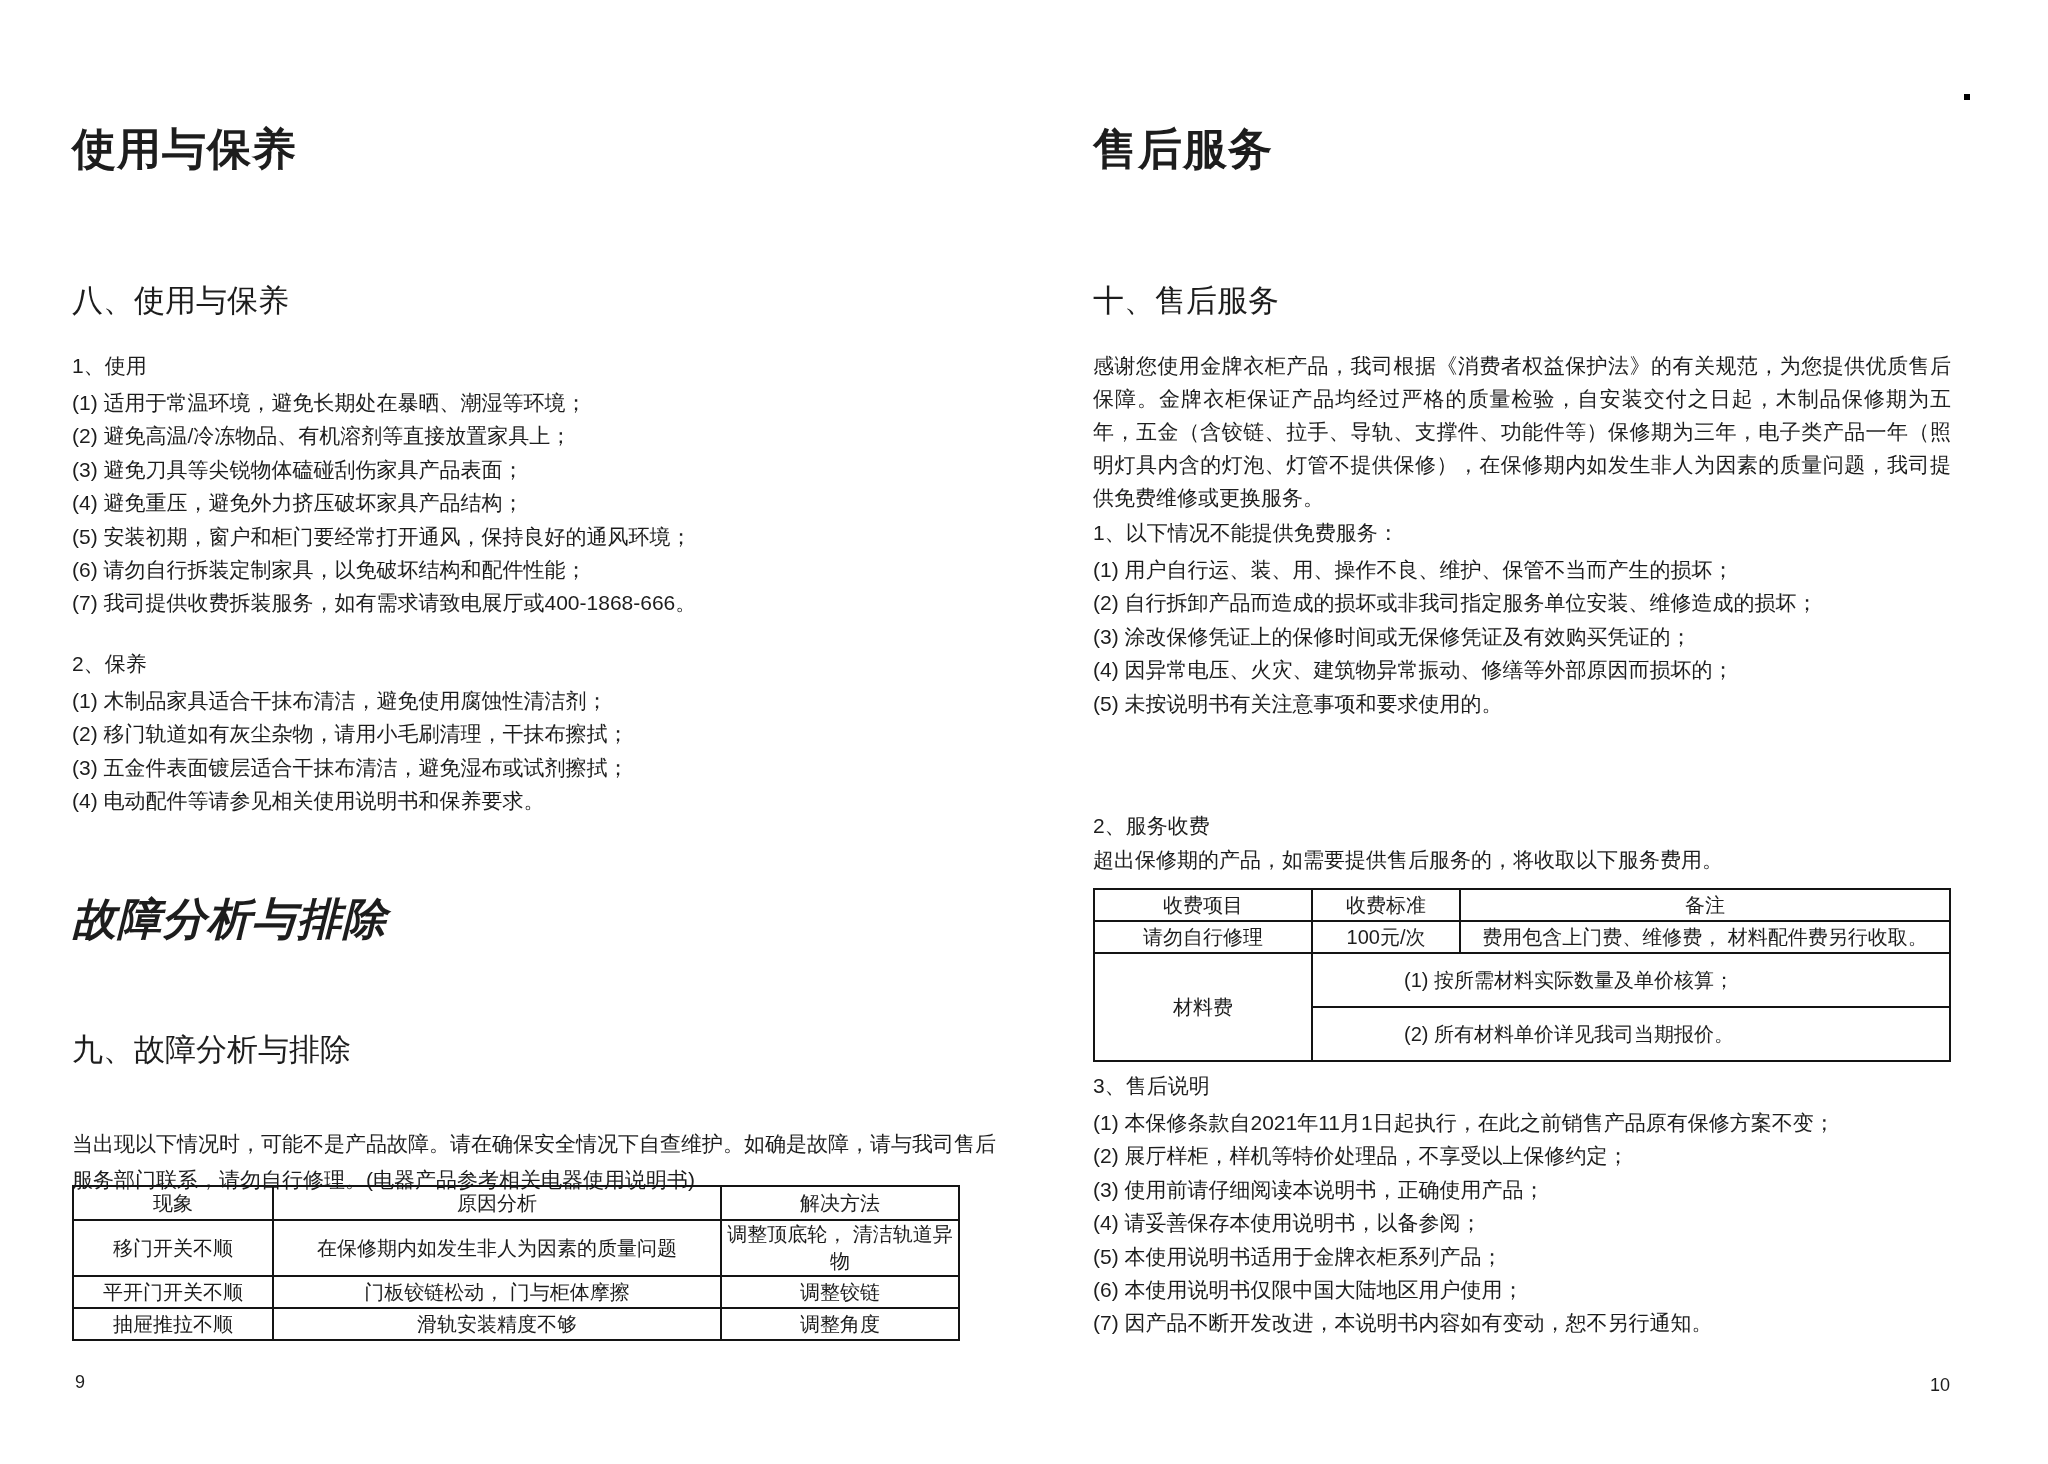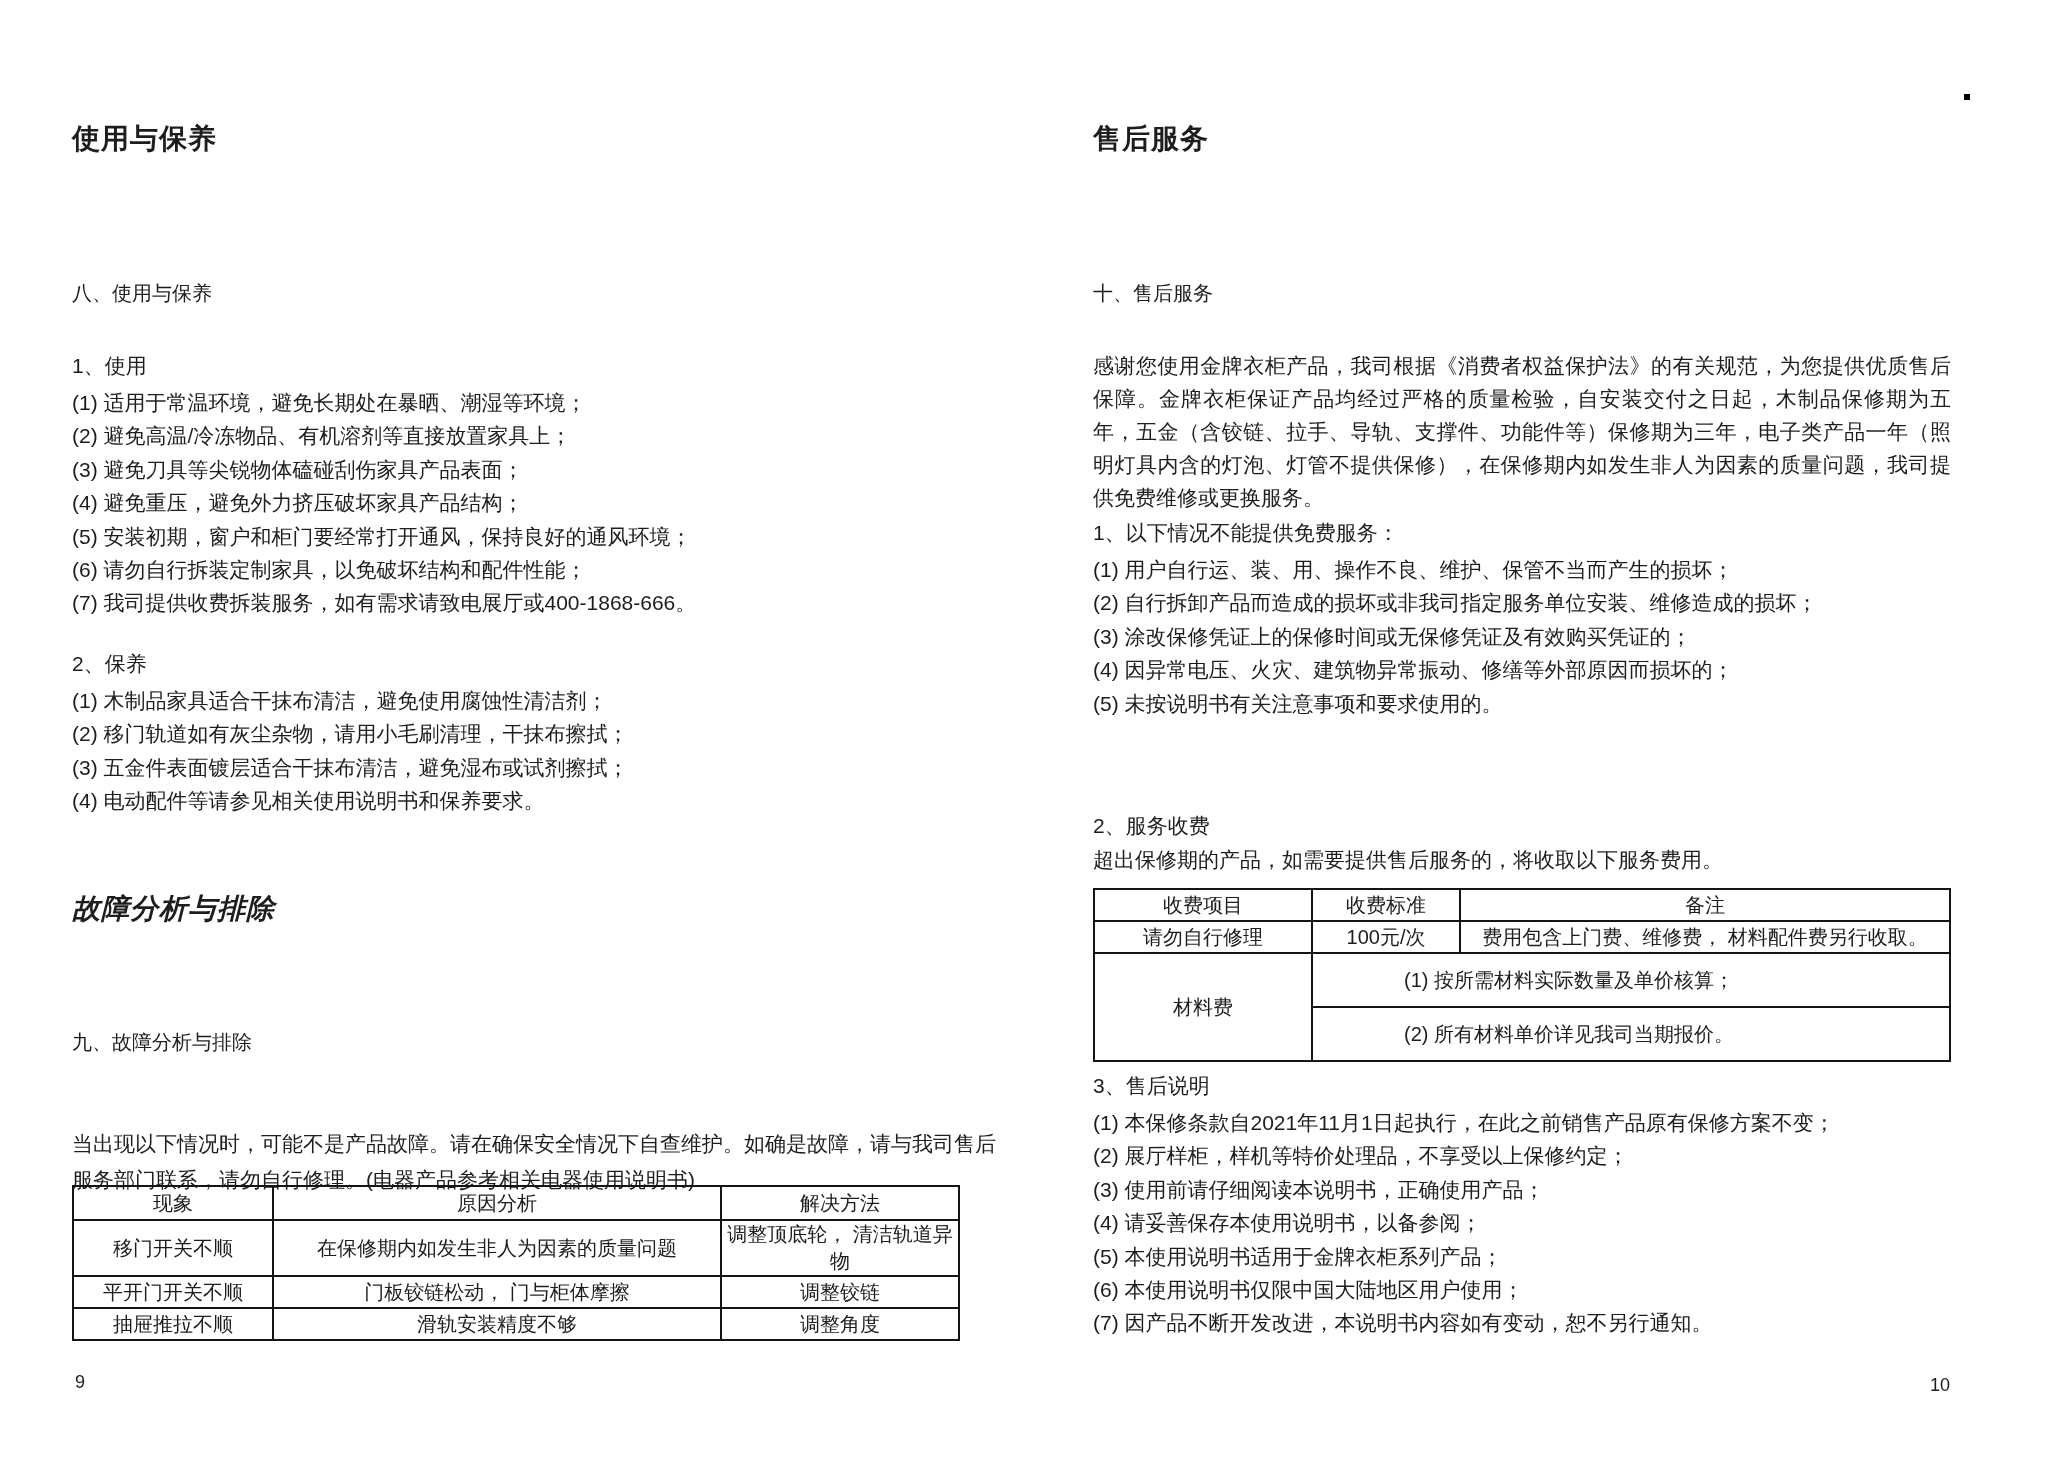--- a/index.html
+++ b/index.html
@@ -1,22 +1,22 @@
 <!DOCTYPE html>
 <html><head>
 <meta charset="utf-8">
 <style>
   html,body { margin:0; padding:0; }
   body {
     width:2048px; height:1464px; background:#ffffff; position:relative; overflow:hidden;
     font-family:"Liberation Sans","DejaVu Sans",sans-serif; color:#1d1d1d;
   }
   .b { position:absolute; }
-  .h1 { font-size:28px; font-weight:700; letter-spacing:1px; white-space:nowrap; }
-  .h2 { font-size:20px; white-space:nowrap; }
+  .h1 { font-size:44px; font-weight:700; letter-spacing:1px; white-space:nowrap; }
+  .h2 { font-size:31px; white-space:nowrap; }
   .sub { font-size:21px; white-space:nowrap; }
   .lines p { margin:0; font-size:21px; line-height:33.4px; white-space:nowrap; }
   .para { font-size:21px; line-height:33px; }
   .nowrap-lines p { margin:0; font-size:21px; line-height:36px; white-space:nowrap; }
   .justify { text-align:justify; word-break:break-all; }
   .pagenum { font-size:18px; }
   .dot { left:1964px; top:94px; width:6px; height:6px; background:#000; }
 
   table { border-collapse:collapse; table-layout:fixed; }
   th, td { border:2px solid #141414; font-size:20px; font-weight:400;

